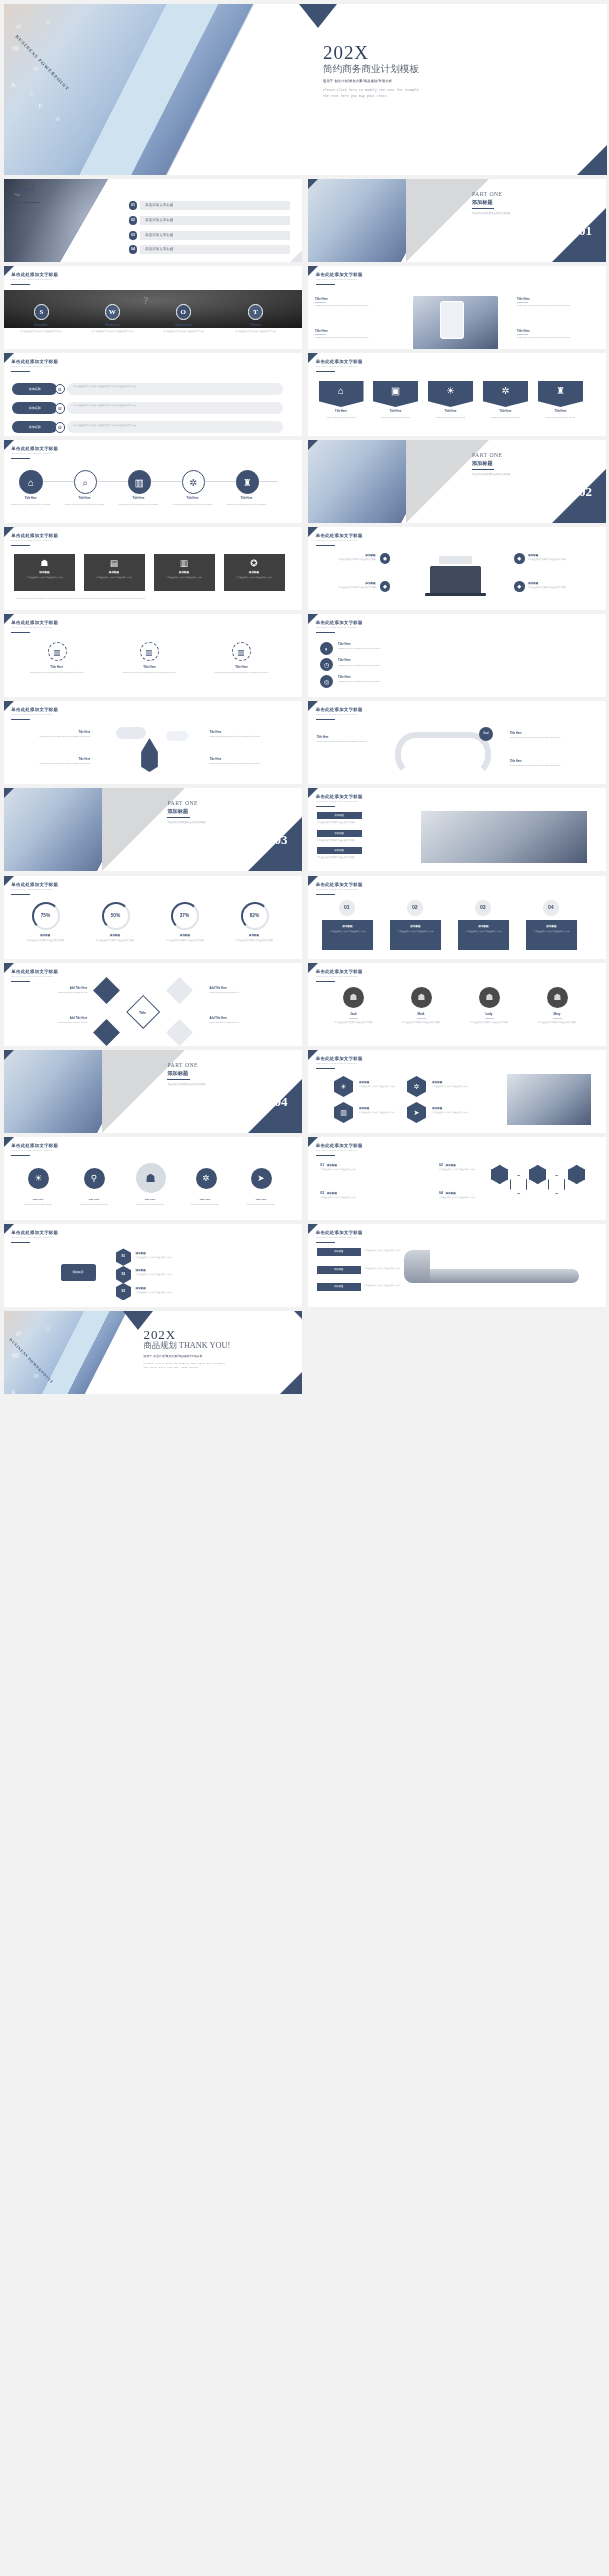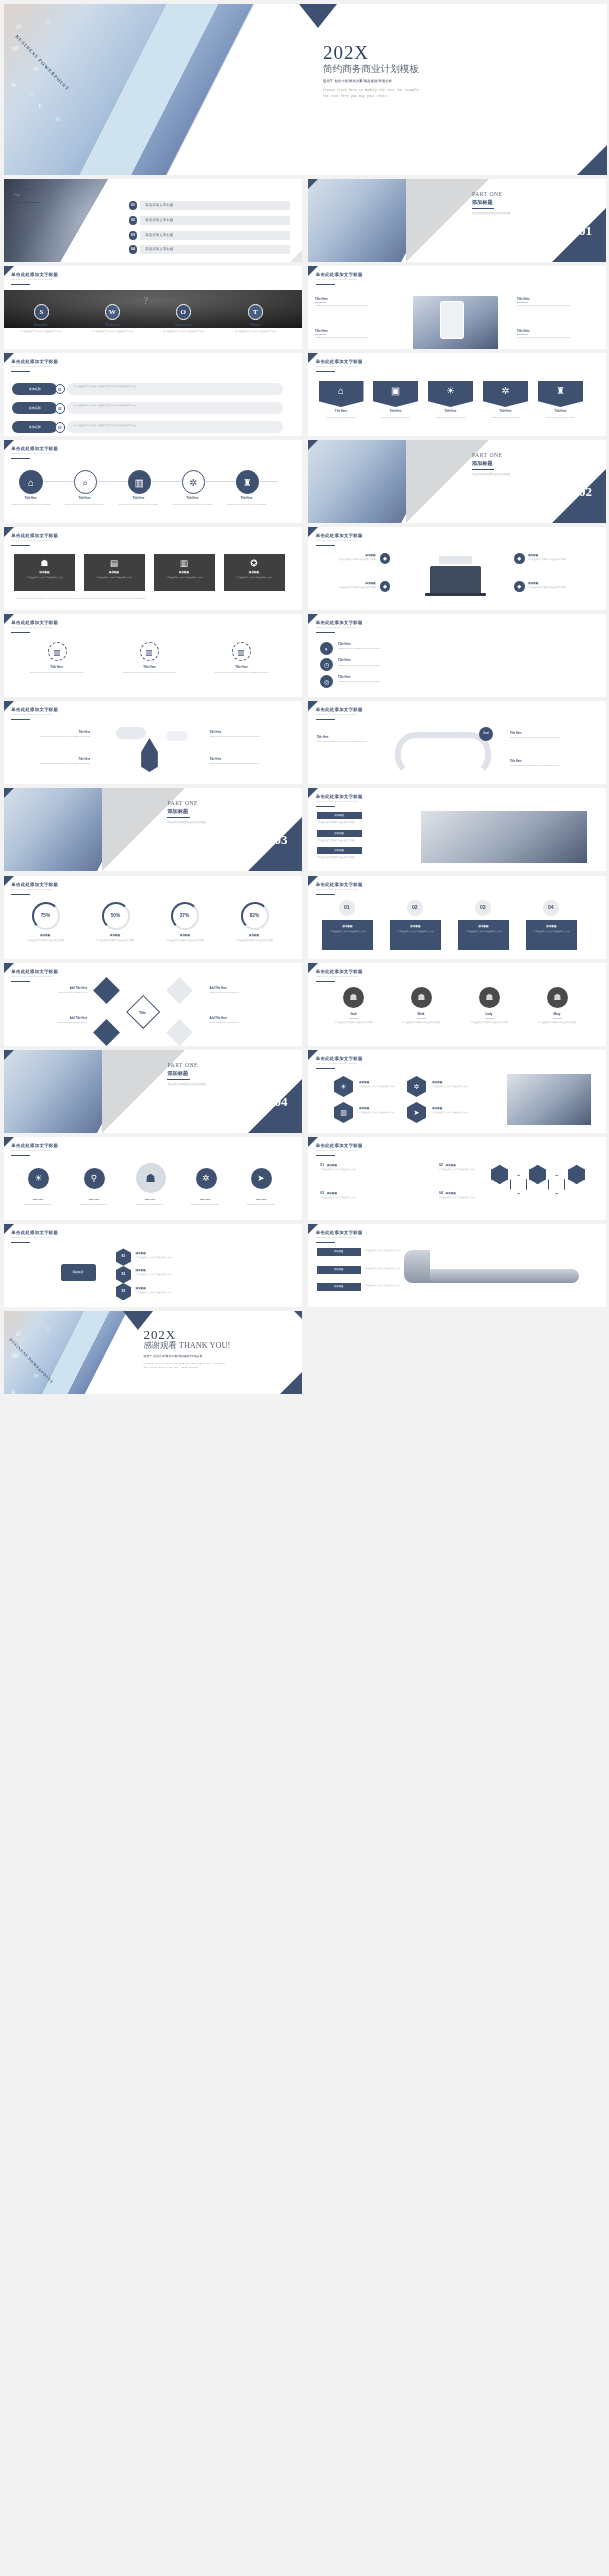--- a/index.html
+++ b/index.html
@@ -729,21 +729,21 @@
         <div style="position:absolute;left:42px;top:14px;font-size:5.2px;color:rgba(255,255,255,.75);font-family:&quot;Liberation Serif&quot;,serif;">▢</div>
       </div>
       <div style="position:absolute;right:0;top:0;width:100%;height:100%;background:linear-gradient(117deg,rgba(255,255,255,0) 0%,rgba(255,255,255,0) 36%,#ffffff 36.3%,#ffffff 100%);"></div>
       <div style="position:absolute;left:0;top:0;width:100%;height:100%;background:linear-gradient(117deg,rgba(255,255,255,0) 0%,rgba(255,255,255,0) 23.5%,#cfe2ef 23.6%,#cfe2ef 31%,rgba(255,255,255,0) 31.1%);"></div>
       <div class="bptext" style="position:absolute;left:8.7px;top:26px;transform:rotate(46deg);transform-origin:left top;font-size:4px;font-weight:bold;color:#4c5a74;letter-spacing:0.7px;font-family:&quot;Liberation Serif&quot;,serif;">BUSINESS  POWERPOINT</div>
       <div style="position:absolute;left:40%;top:0;width:0;height:0;border-left:15px solid transparent;border-right:15px solid transparent;border-top:19px solid #3e5171;"></div>
       <div style="position:absolute;right:0;bottom:0;width:0;height:0;border-bottom:22.6px solid #3e5171;border-left:22.6px solid transparent;"></div>
       <div style="position:absolute;right:0;top:0;width:0;height:0;border-top:8.7px solid #3e5171;border-left:8.7px solid transparent;"></div>
       <div style="position:absolute;left:47%;top:20%;">
         <div class="cv-title" style="font-size:13px;line-height:1;letter-spacing:0.9px;">202X</div>
-        <div class="cv-title" style="font-size:8.3px;line-height:1.25;color:#5b6373;margin-top:0.9px;">感谢观看  THANK  YOU!</div>
+        <div class="cv-title" style="font-size:8.3px;line-height:1.25;color:#5b6373;margin-top:0.9px;">商品规划  THANK  YOU!</div>
         <div style="font-size:2.6px;color:#6d7582;margin-top:2.6px;letter-spacing:0.3px;font-weight:bold;">适用于 创业计划/策划方案/商品规划/市场分析</div>
         <div style="margin-top:3.5px;font-family:&quot;Liberation Mono&quot;,monospace;font-size:2.5px;color:#8d94a0;line-height:1.8;letter-spacing:0.2px;">
           <div>Please click here to modify the text for example</div>
           <div>The text here you may post texts</div>
         </div>
       </div>
     </div>
   </div>
 
 

